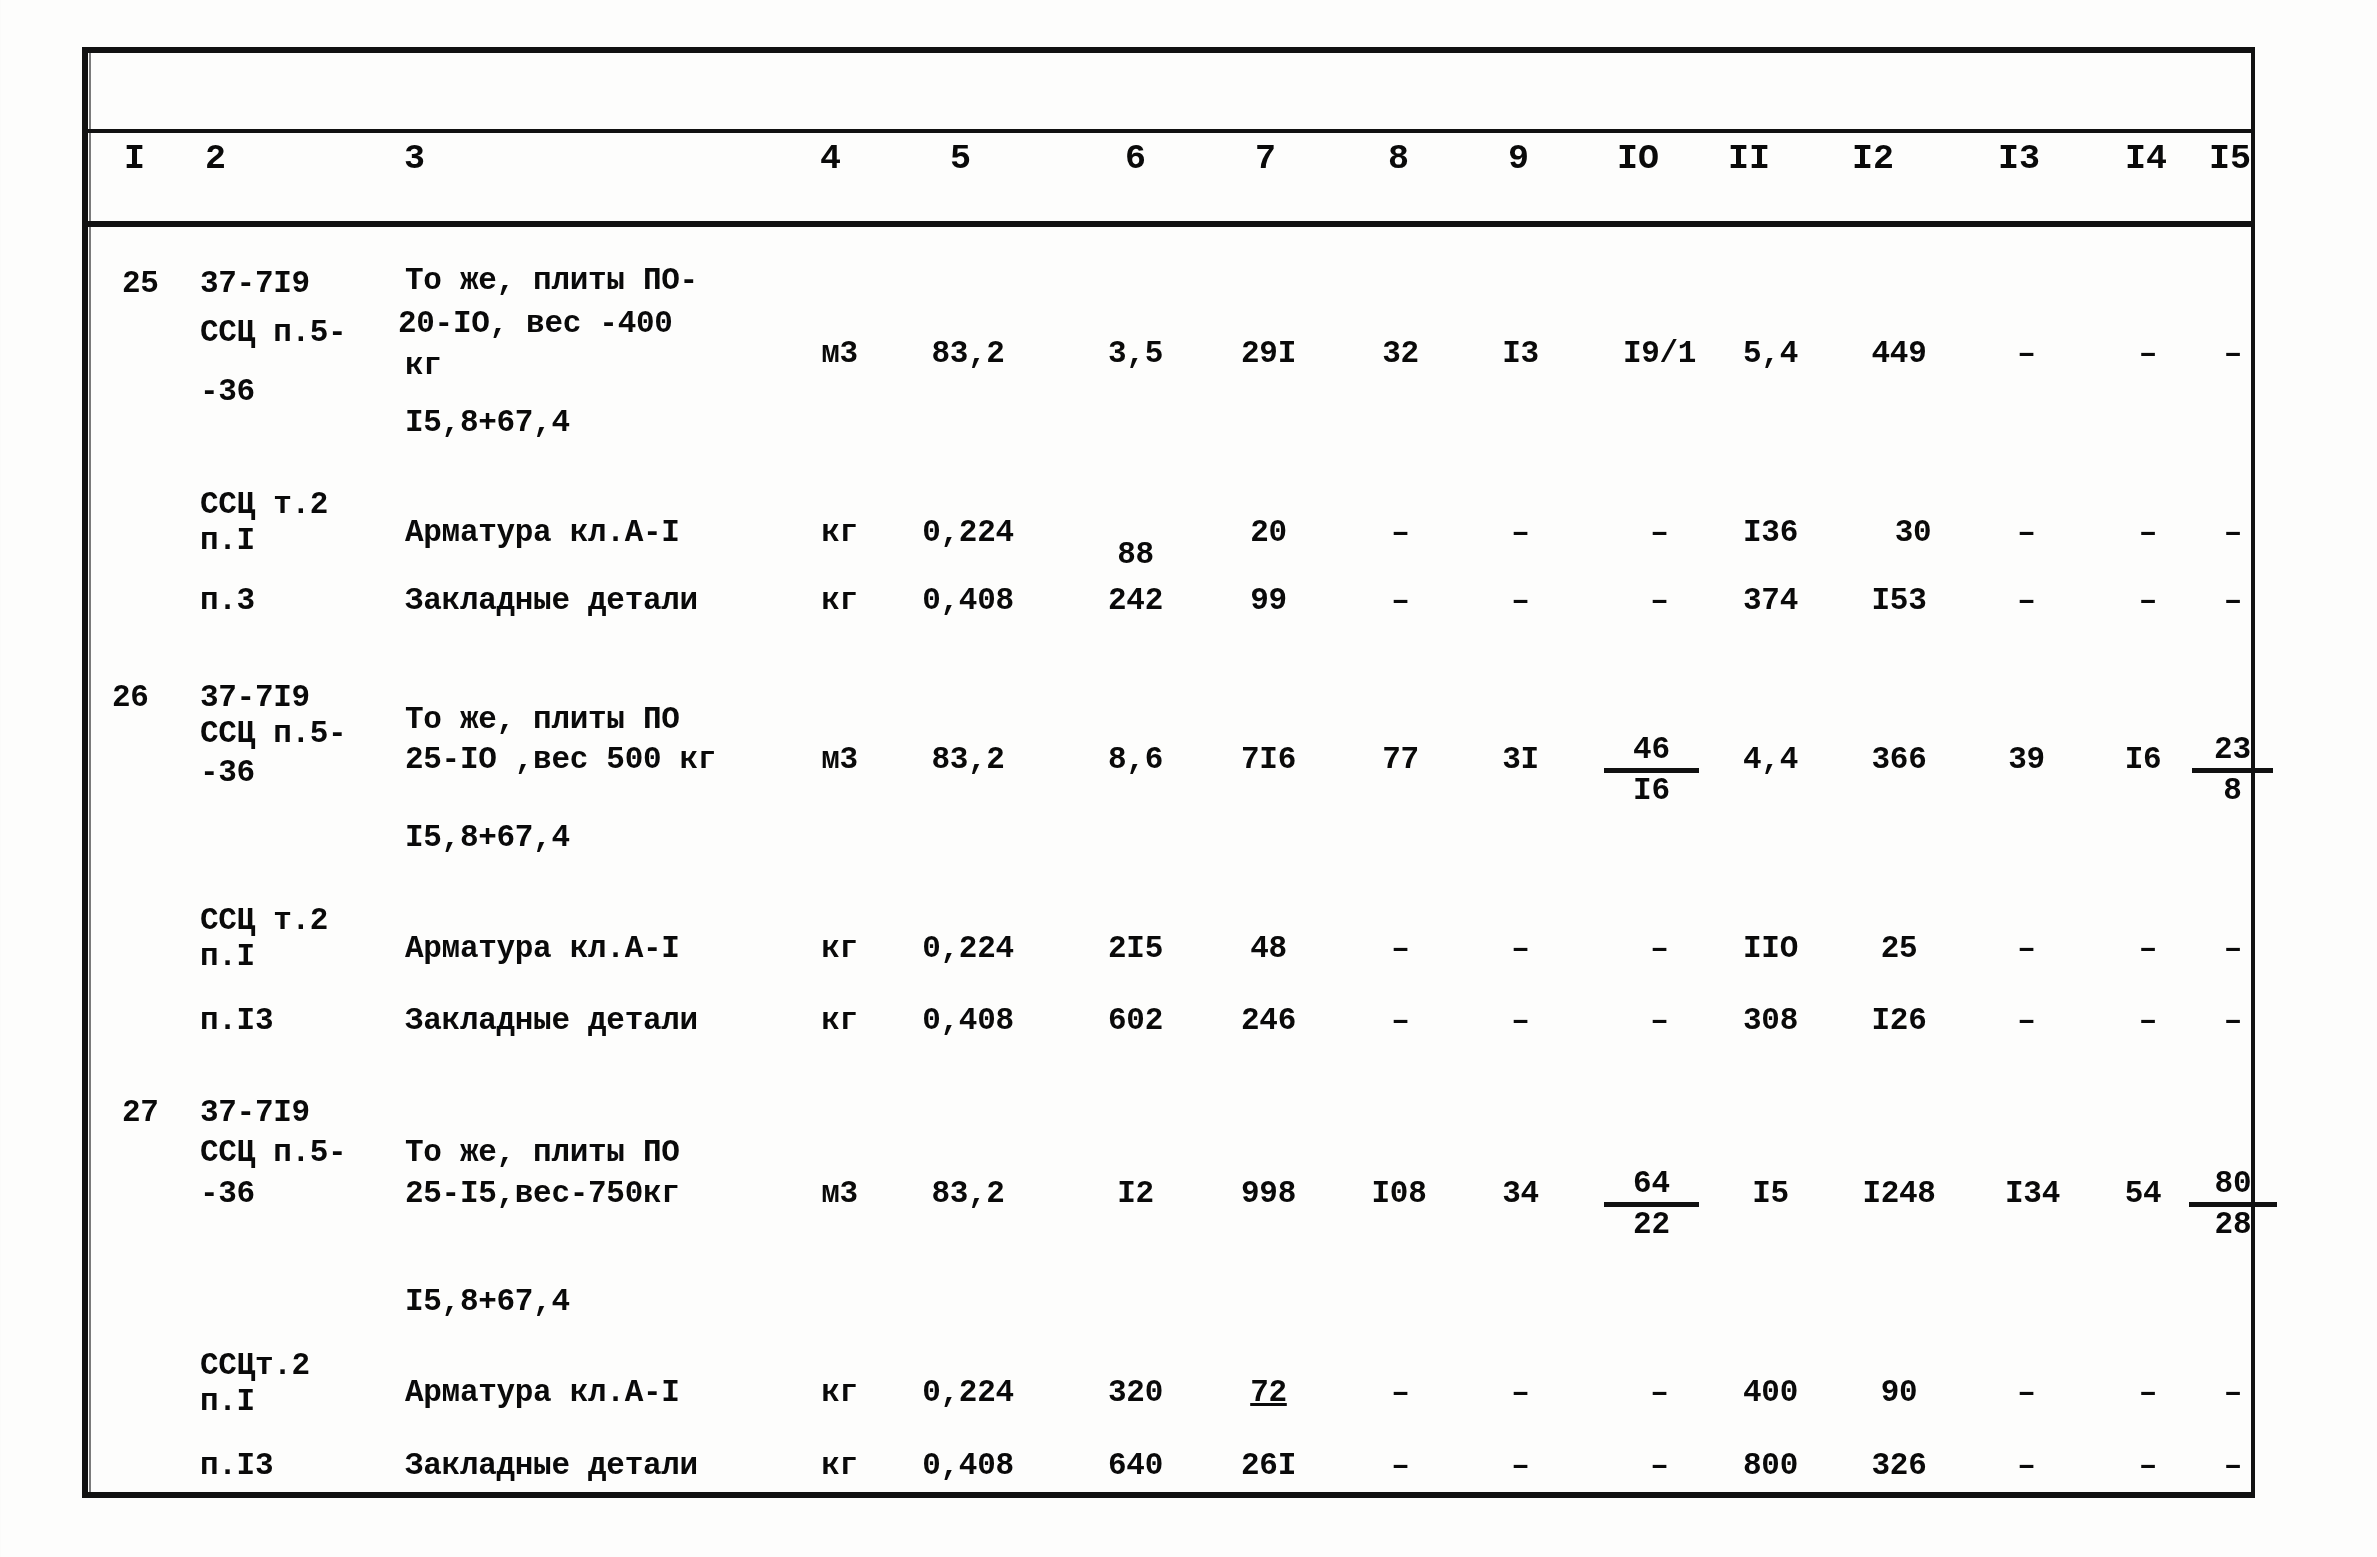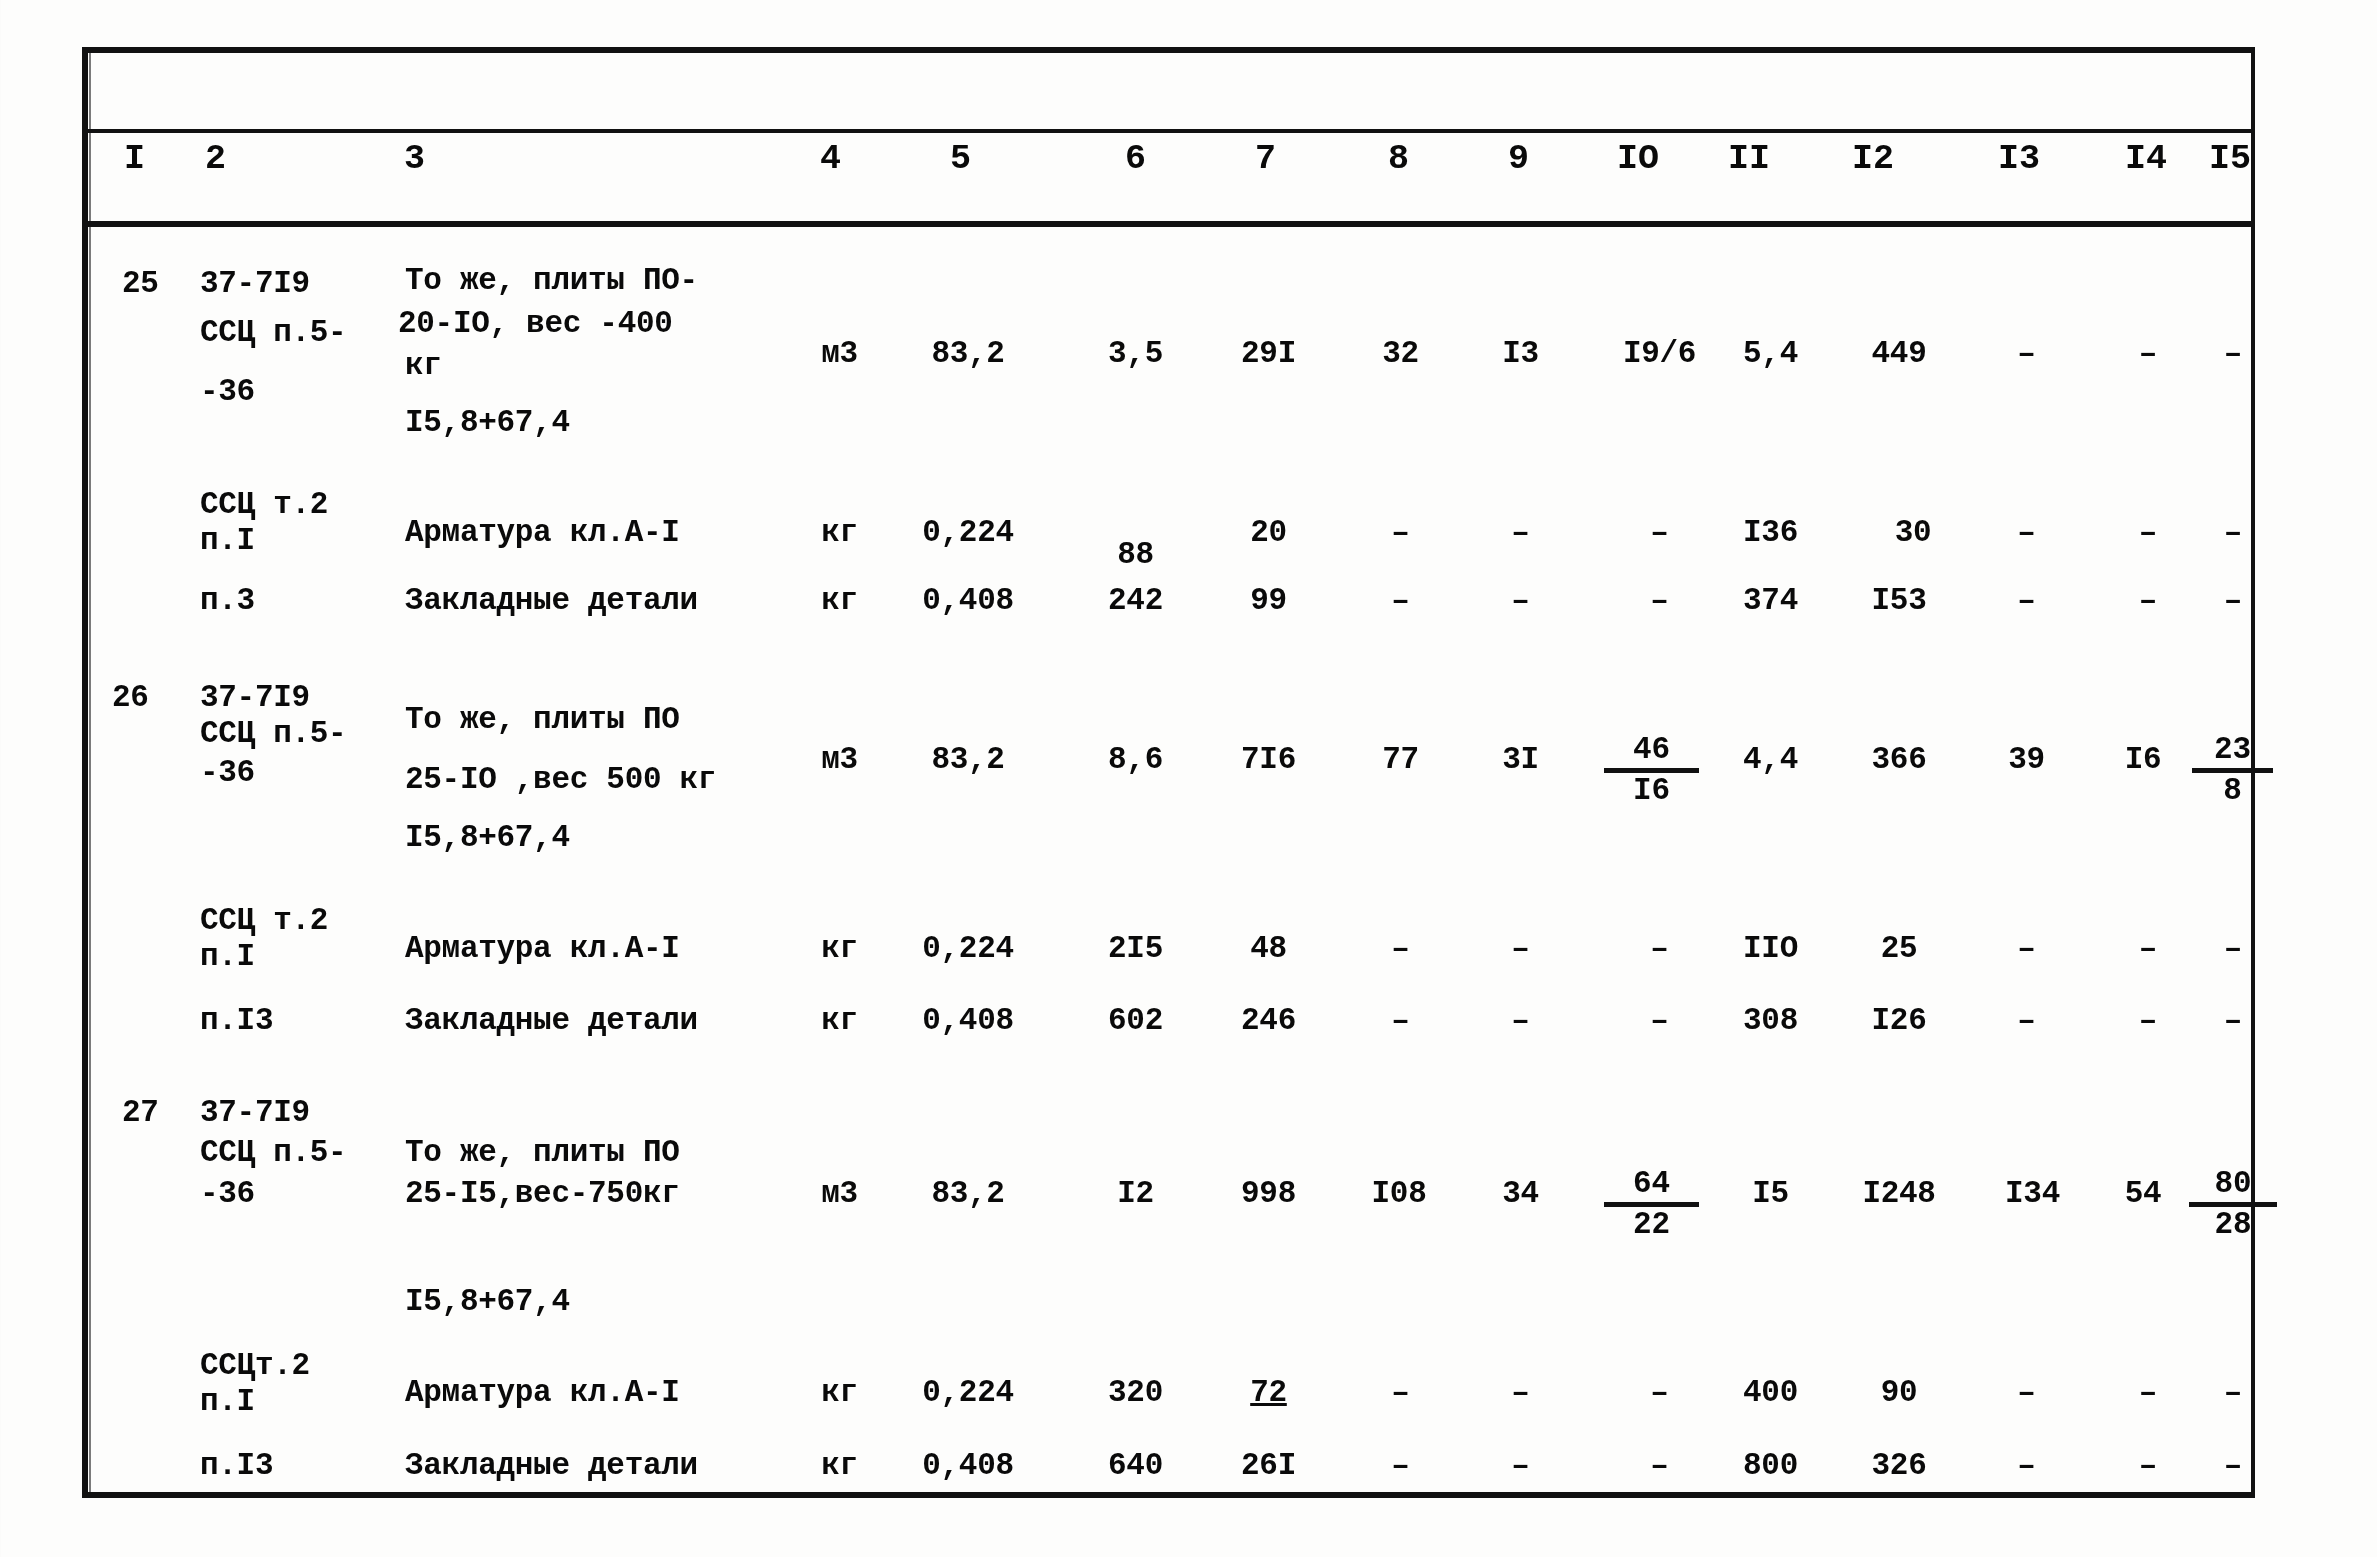--- a/index.html
+++ b/index.html
@@ -190,21 +190,21 @@
     <div class="cell c-left" style="left:398px; top:305px;">20-IO, вес -400</div>
     <div class="cell c-left" style="left:405px; top:347px;">кг</div>
     <div class="cell c-left" style="left:405px; top:404px;">I5,8+67,4</div>
 
     <div class="cell c-center" style="left:798px; top:335px; width:83px;">м3</div>
     <div class="cell c-center" style="left:902px; top:335px; width:132px;">83,2</div>
     <div class="cell c-center" style="left:1080px; top:335px; width:111px;">3,5</div>
     <div class="cell c-center" style="left:1213px; top:335px; width:111px;text-align:center;">29I</div>
     <div class="cell c-center" style="left:1352px; top:335px; width:97px;">32</div>
     <div class="cell c-center" style="left:1472px; top:335px; width:97px;">I3</div>
-    <div class="cell c-center" style="left:1597px; top:335px; width:125px;">I9/6</div>
+    <div class="cell c-center" style="left:1597px; top:335px; width:125px;">I9/1</div>
     <div class="cell c-center" style="left:1715px; top:335px; width:111px;">5,4</div>
     <div class="cell c-center" style="left:1833px; top:335px; width:132px;">449</div>
     <div class="cell c-center" style="left:1978px; top:335px; width:97px;">–</div>
     <div class="cell c-center" style="left:2103px; top:335px; width:90px;">–</div>
     <div class="cell c-center" style="left:2188px; top:335px; width:90px;">–</div>
   </div>
 
   <div>
     <div class="cell c-left" style="left:200px; top:486px;">ССЦ т.2</div>
     <div class="cell c-left" style="left:200px; top:522px;">п.I</div>
@@ -243,21 +243,21 @@
   </div>
 
   <div>
     <div class="cell c-left" style="left:112px; top:679px;">26</div>
 
     <div class="cell c-left" style="left:200px; top:679px;">37-7I9</div>
     <div class="cell c-left" style="left:200px; top:715px;">ССЦ п.5-</div>
     <div class="cell c-left" style="left:200px; top:754px;">-36</div>
 
     <div class="cell c-left" style="left:405px; top:701px;">То же, плиты ПО</div>
-    <div class="cell c-left" style="left:405px; top:741px;margin-top:20px;">25-IO ,вес 500 кг</div>
+    <div class="cell c-left" style="left:405px; top:741px;">25-IO ,вес 500 кг</div>
     <div class="cell c-left" style="left:405px; top:819px;">I5,8+67,4</div>
 
     <div class="cell c-center" style="left:798px; top:741px; width:83px;">м3</div>
     <div class="cell c-center" style="left:902px; top:741px; width:132px;">83,2</div>
     <div class="cell c-center" style="left:1080px; top:741px; width:111px;">8,6</div>
     <div class="cell c-center" style="left:1213px; top:741px; width:111px;">7I6</div>
     <div class="cell c-center" style="left:1352px; top:741px; width:97px;">77</div>
     <div class="cell c-center" style="left:1472px; top:741px; width:97px;">3I</div>
 
     <div class="frac" style="left:1603px; top:734px; width:97px;">

